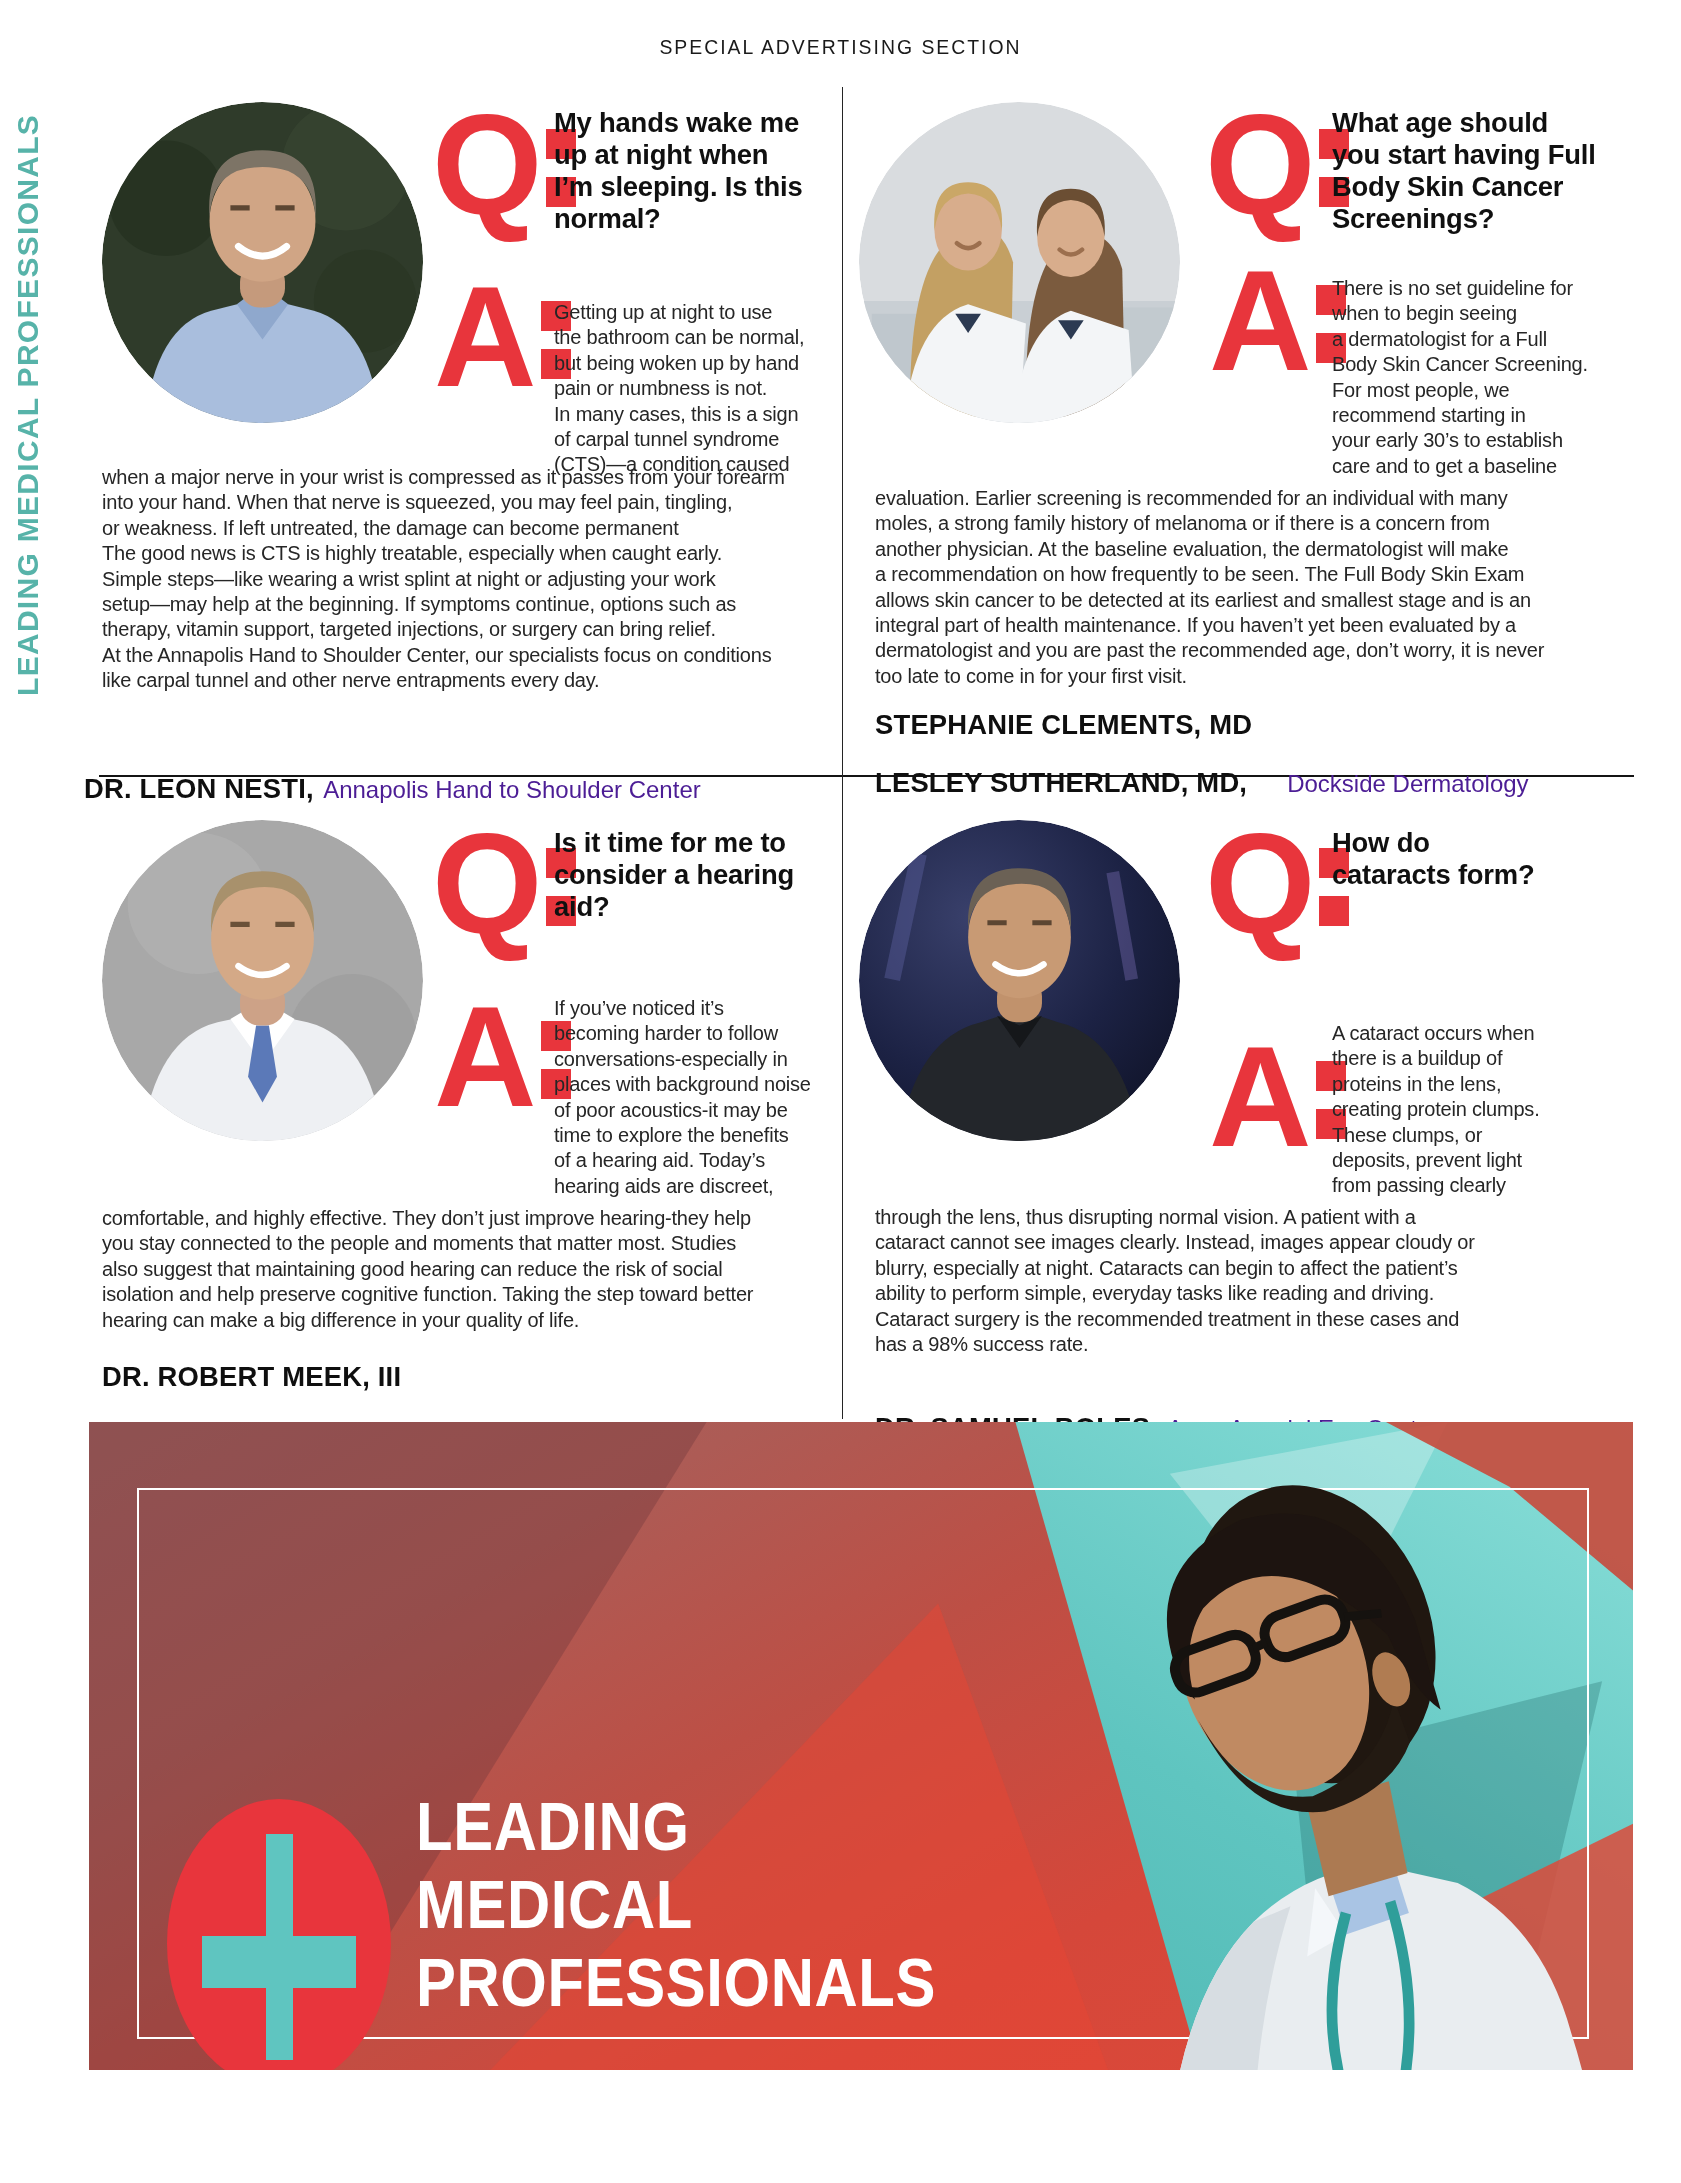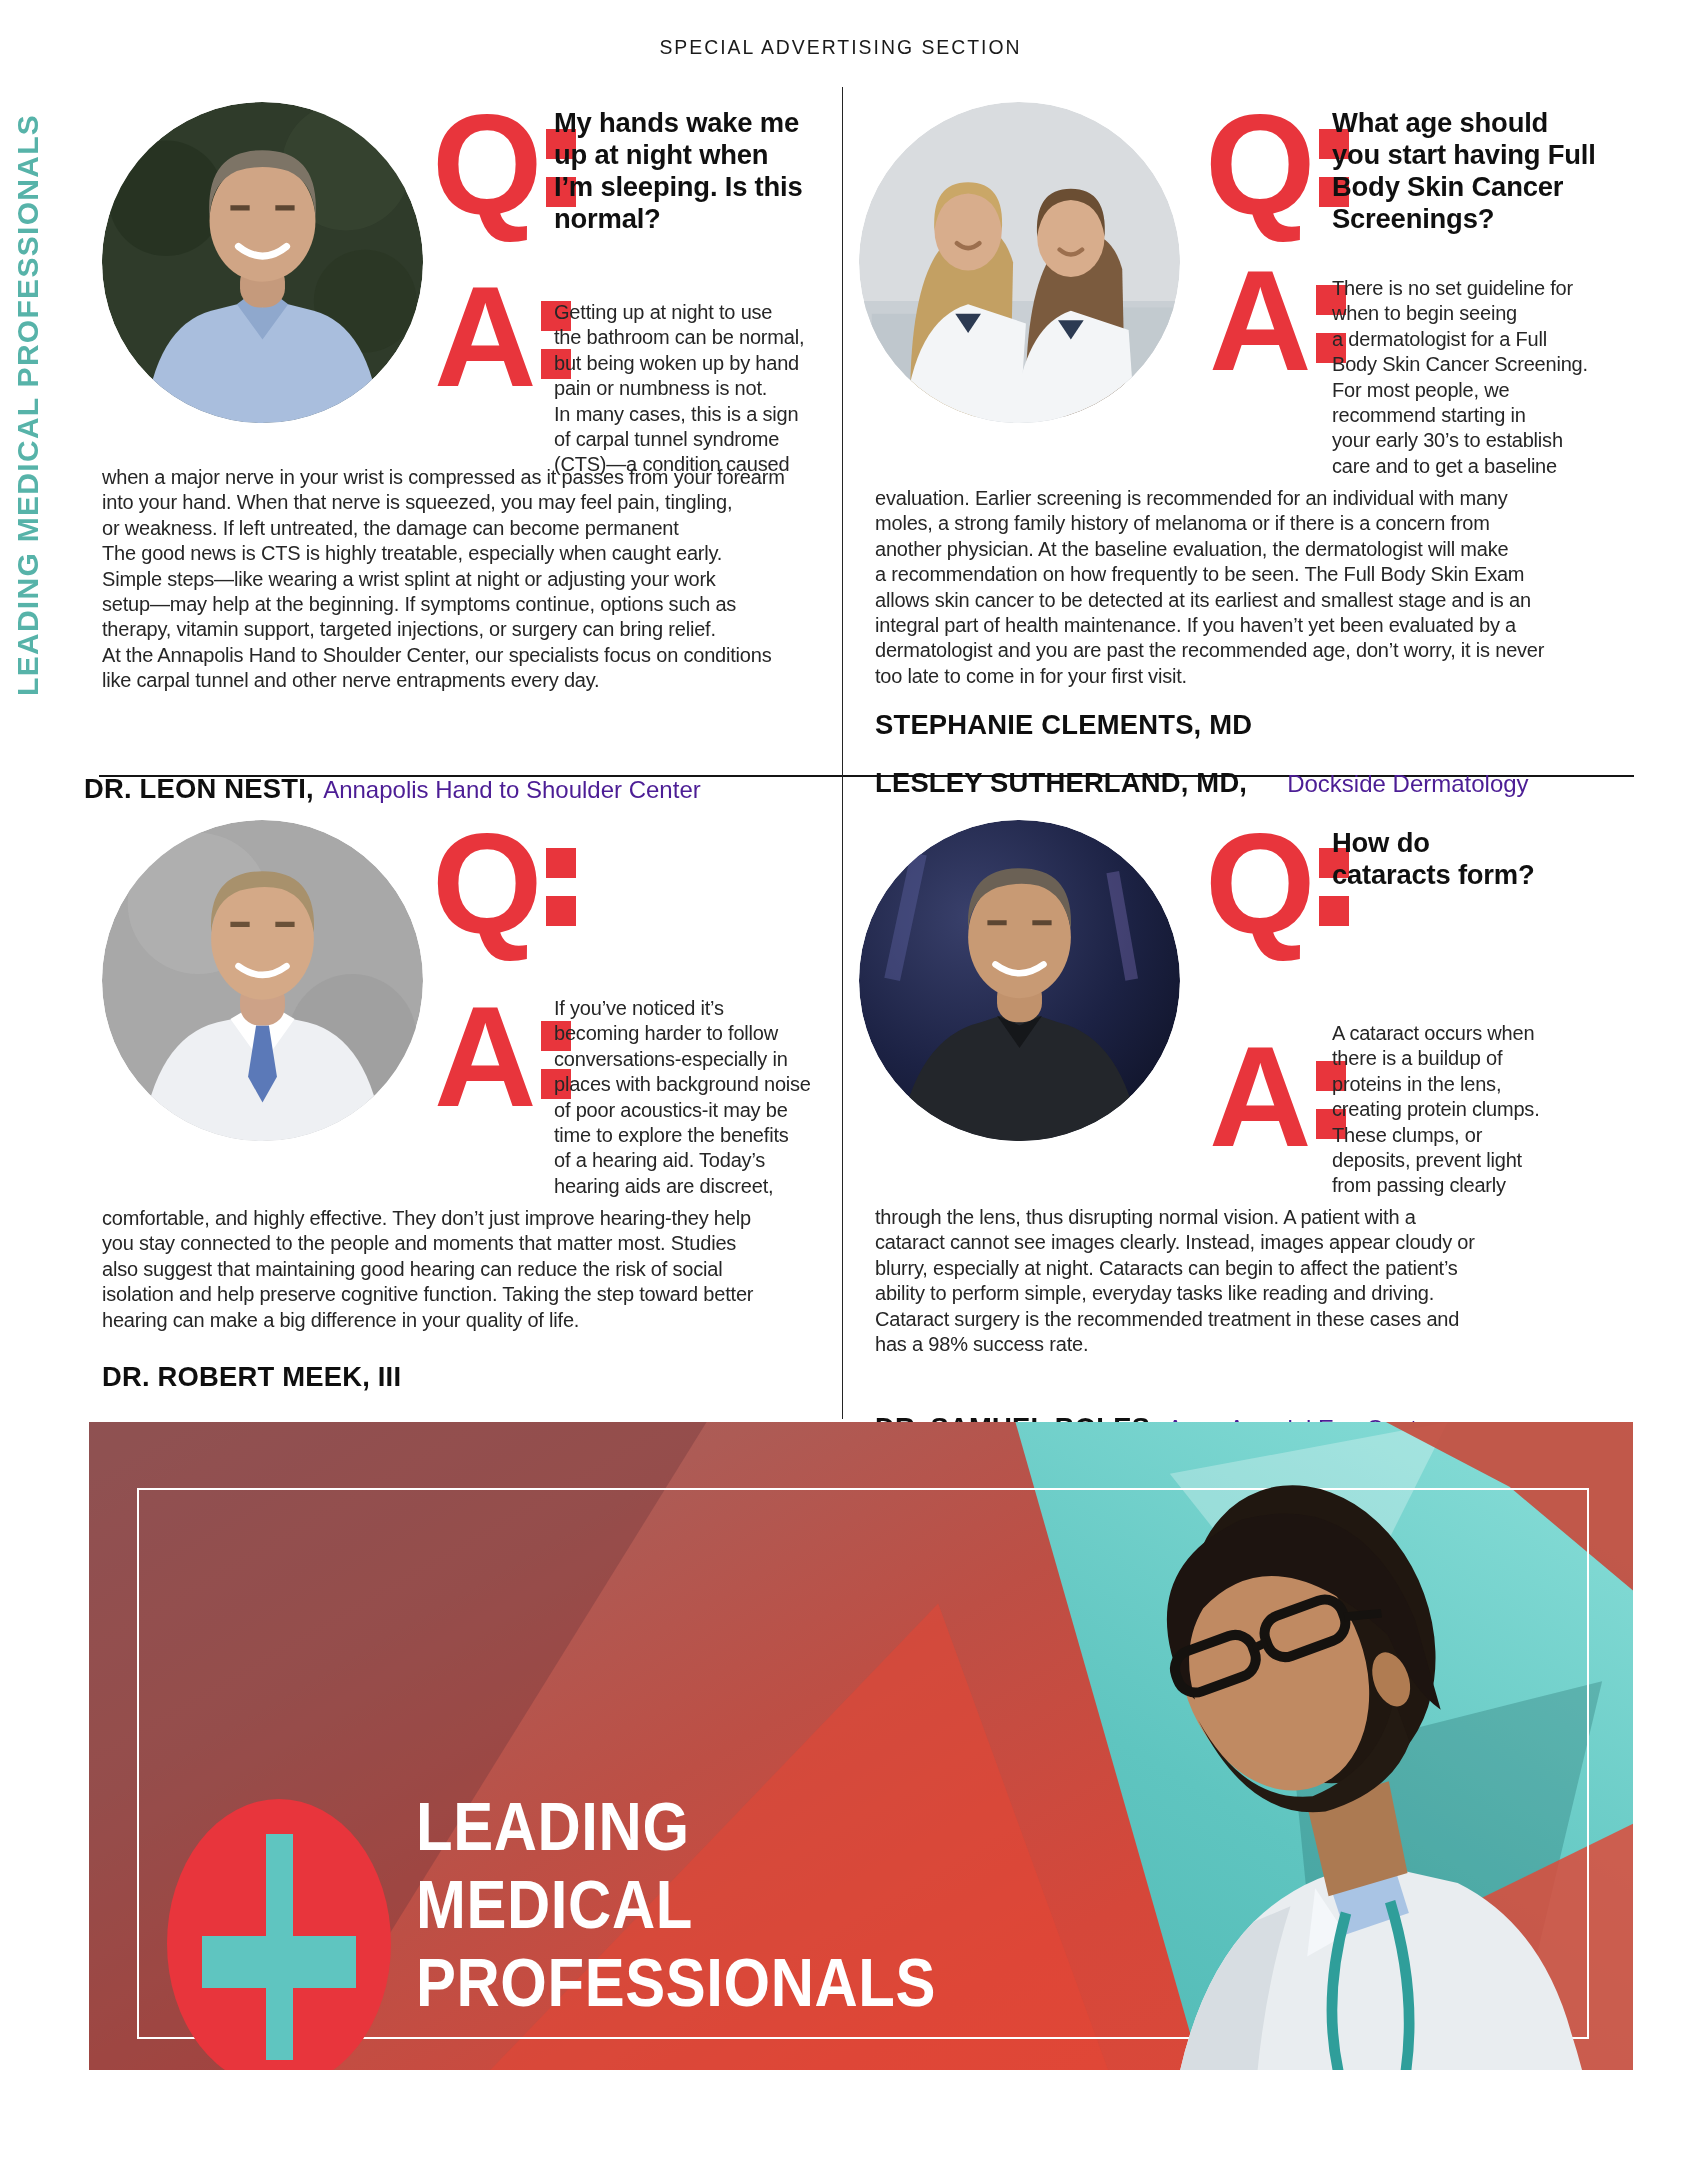--- a/index.html
+++ b/index.html
@@ -247,20 +247,23 @@
       <path d="M40 32.5 L46 32.5 M54 32.5 L60 32.5" stroke="#6a5138" stroke-width="1.6"></path>
     </svg>
   </div>
   <div class="mark mark-q3q">
     <span class="letter">Q</span>
     <span class="dots">
         <span class="dot"></span>
         <span class="dot"></span>
       </span>
   </div>
+  <div class="question question-q3 lines">Is it time for me to
+consider a hearing
+aid?</div>
   <div class="mark mark-q3a">
     <span class="letter">A</span>
     <span class="dots">
         <span class="dot"></span>
         <span class="dot"></span>
       </span>
   </div>
   <div class="body-text narrow-q3 lines">If you’ve noticed it’s
 becoming harder to follow
 conversations-especially in

